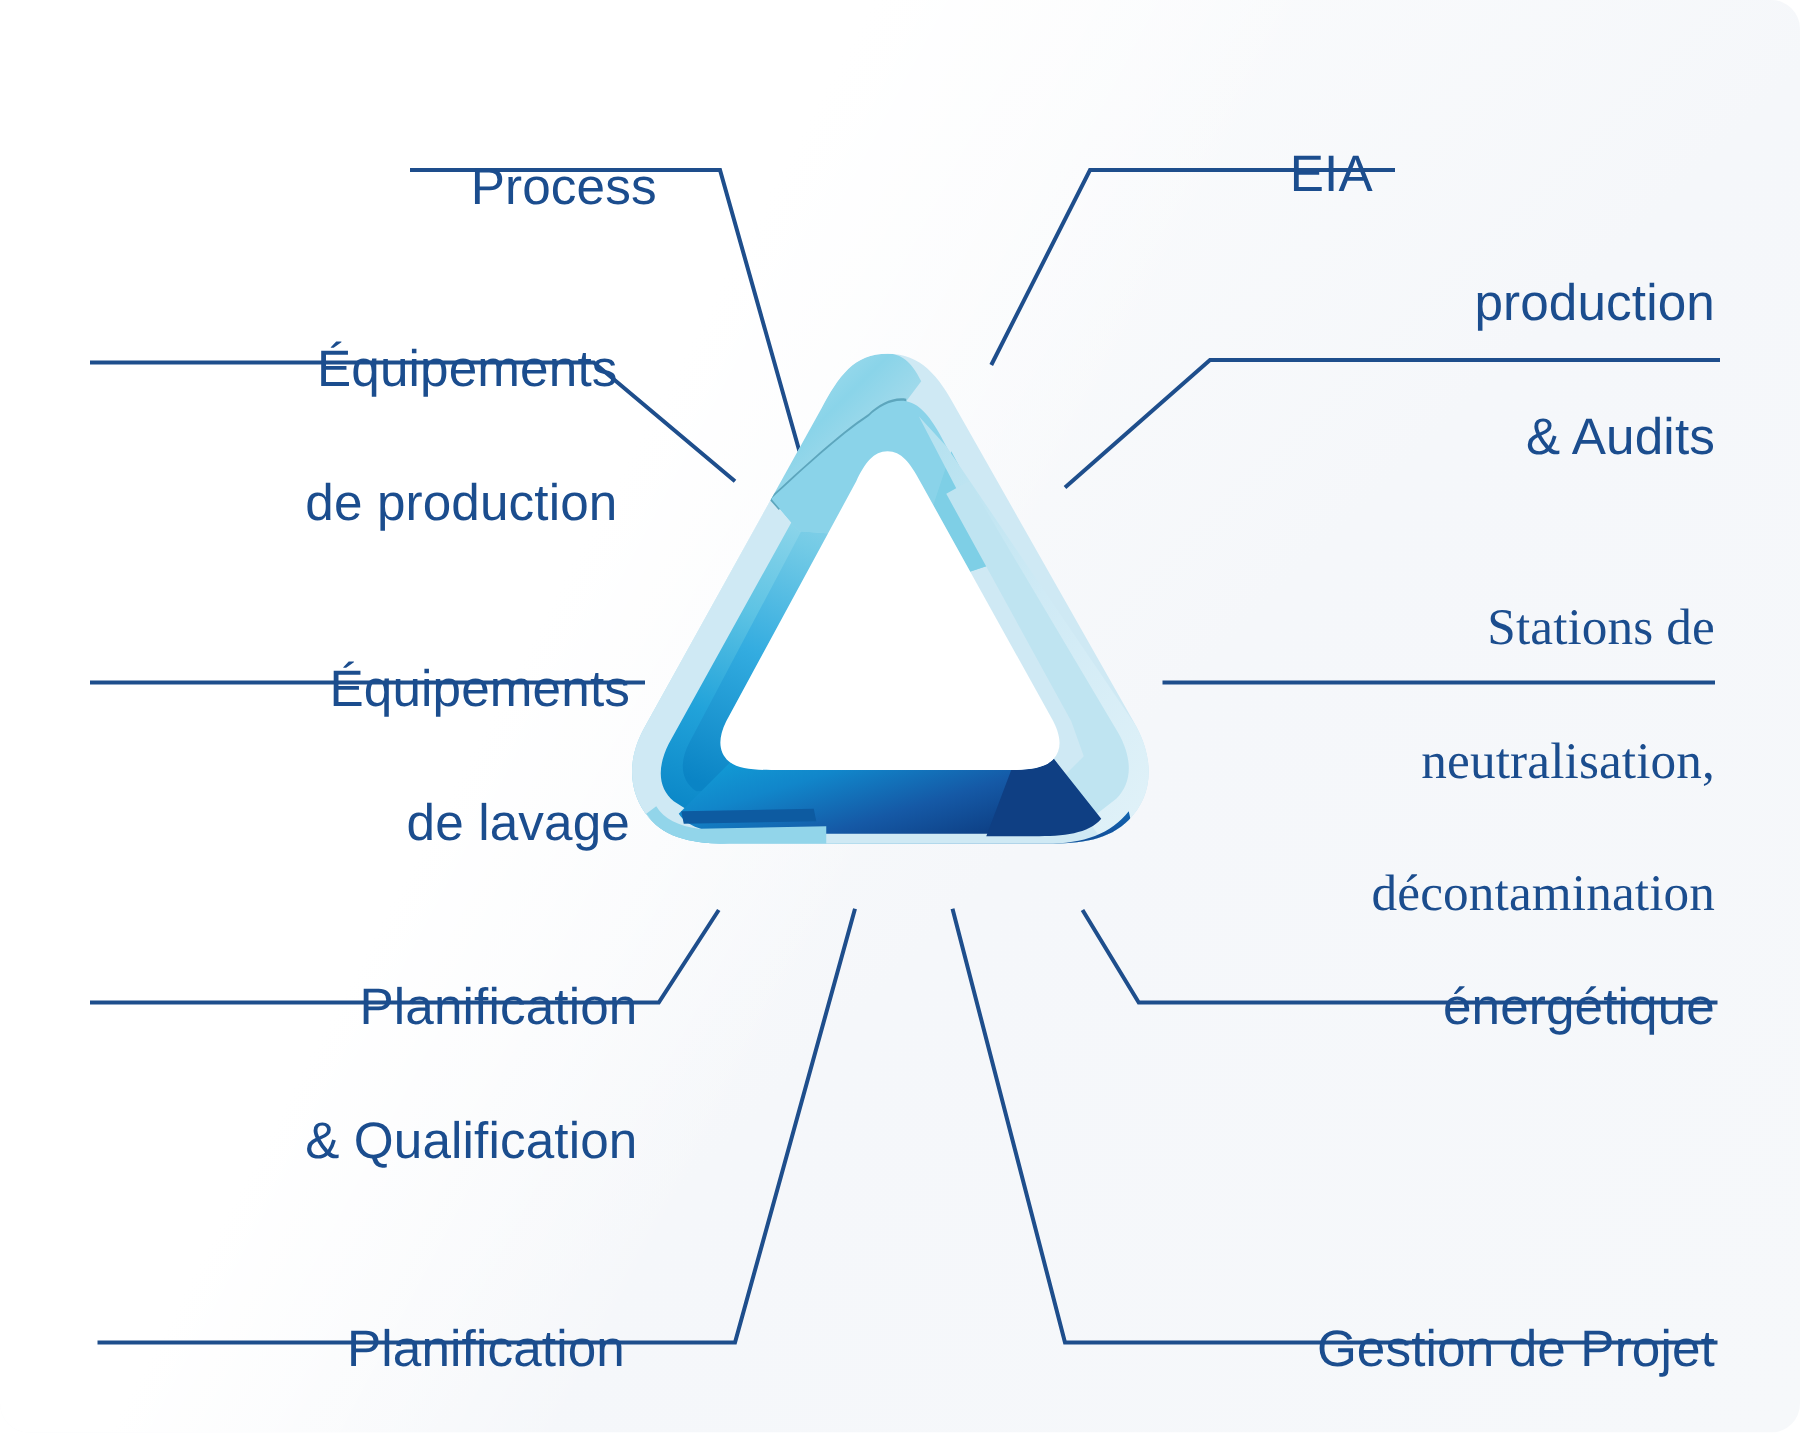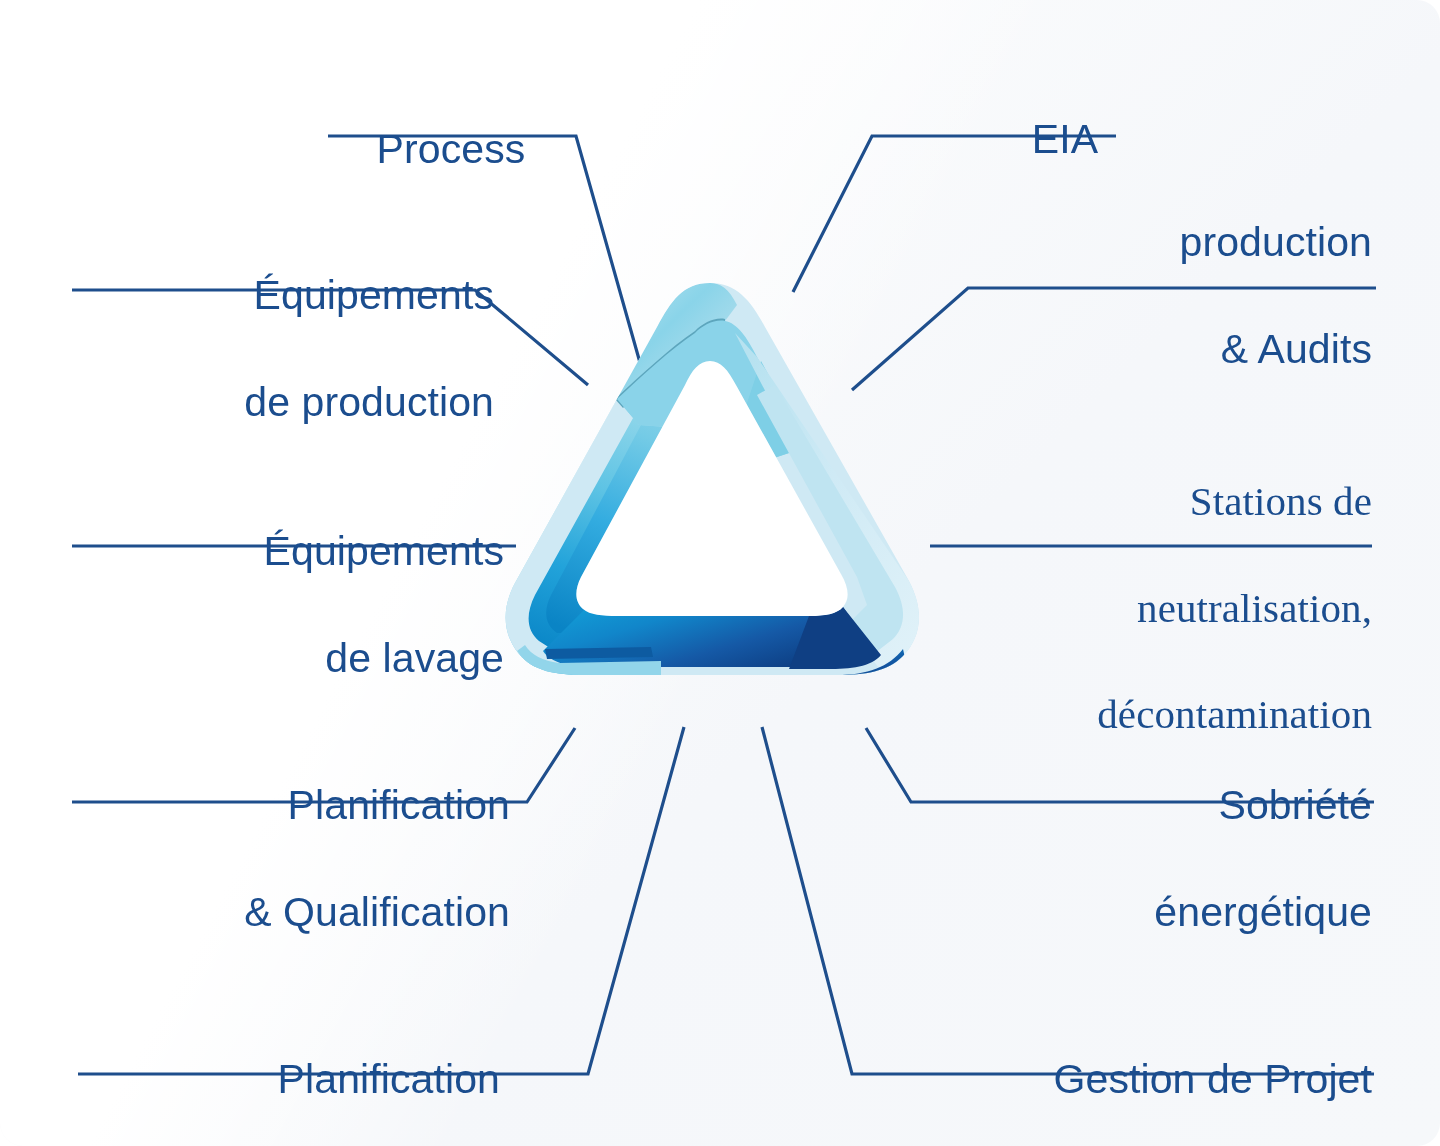--- a/index.html
+++ b/index.html
@@ -285,21 +285,20 @@
     <span class="line2">neutralisation,</span>
     <span class="line2">décontamination</span>
   </div>
 
   <div class="label lbl-left" id="lab-commission">
     <span class="line2">Planification</span>
     <span class="line2">&amp; Qualification</span>
   </div>
 
   <div class="label lbl-right" id="lab-sobriete">
-    <span class="line2">Sobriété</span>
     <span class="line2">énergétique</span>
   </div>
 
   <div class="label lbl-left" id="lab-planif">
     <span class="line2">Planification</span>
   </div>
 
   <div class="label lbl-right" id="lab-gestion">
     <span class="line2">Gestion de Projet</span>
   </div>

